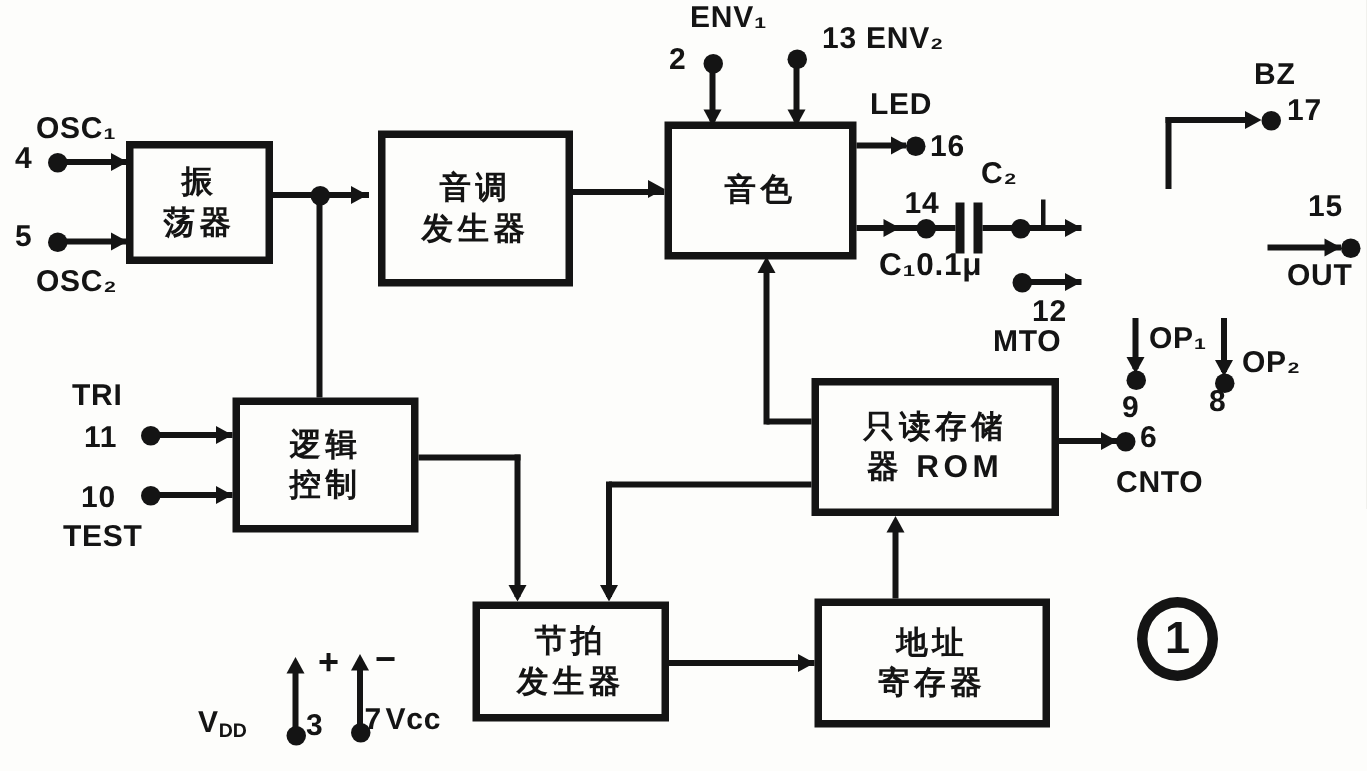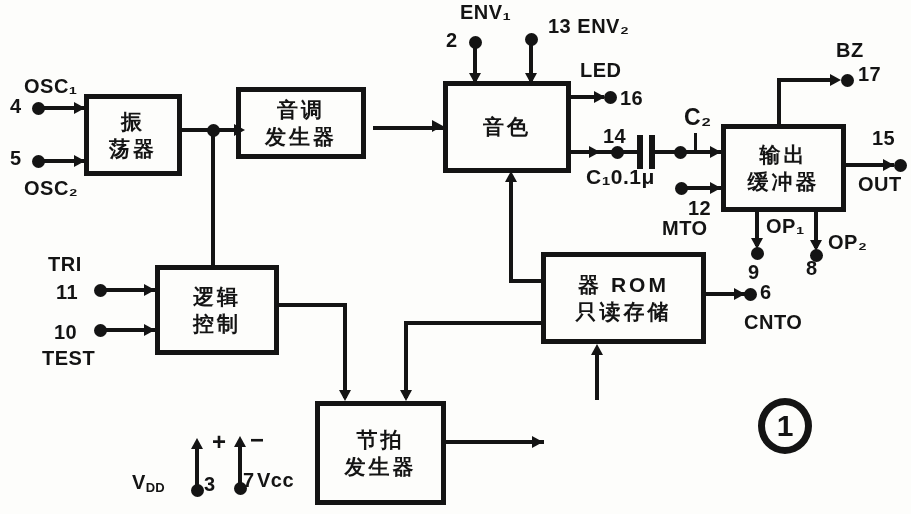--- a/index.html
+++ b/index.html
@@ -32,42 +32,42 @@
 </style>
 </head>
 <body>
 
 <div class="canvas">
 
   <div class="blk" style="left:84px;top:94px;width:98px;height:82px;">
     <div class="bt">振</div>
     <div class="bt">荡器</div>
   </div>
-  <div class="blk" style="left:236px;top:87px;width:130px;height:72px;">
+  <div class="blk" style="left:252px;top:87px;width:130px;height:104px;font-family:Liberation Serif, serif;">
     <div class="bt">音调</div>
     <div class="bt">发生器</div>
   </div>
   <div class="blk" style="left:443px;top:81px;width:128px;height:92px;">
     <div class="bt">音色</div>
-  </div>
-  <div class="blk" style="left:721px;top:124px;width:125px;height:88px;">
-    <div class="bt">输出</div>
-    <div class="bt">缓冲器</div>
   </div>
   <div class="blk" style="left:155px;top:265px;width:124px;height:90px;">
     <div class="bt">逻辑</div>
     <div class="bt">控制</div>
   </div>
   <div class="blk" style="left:541px;top:252px;width:165px;height:92px;">
+    <div class="bt">只读存储</div>
     <div class="bt">器  ROM</div>
-    <div class="bt">只读存储</div>
-  </div>
-  <div class="blk" style="left:315px;top:401px;width:131px;height:104px;">
+  </div>
+  <div class="blk" style="left:315px;top:401px;width:131px;height:80px;">
     <div class="bt">节拍</div>
     <div class="bt">发生器</div>
+  </div>
+  <div class="blk" style="left:543px;top:399px;width:157px;height:86px;">
+    <div class="bt">地址</div>
+    <div class="bt">寄存器</div>
   </div>
 
   <div class="wire" style="left:40px;top:106px;width:46px;height:4px;"></div>
   <div class="ah ah-r" style="left:74px;top:102px;"></div>
   <div class="wire" style="left:40px;top:159px;width:46px;height:4px;"></div>
   <div class="ah ah-r" style="left:74px;top:155px;"></div>
 
   <div class="wire" style="left:180px;top:128px;width:66px;height:4px;"></div>
   <div class="ah ah-r" style="left:234px;top:124px;"></div>
   <div class="wire" style="left:211px;top:128px;width:4px;height:139px;"></div>
@@ -162,21 +162,21 @@
   <div class="lbl" style="left:10px;top:148px;">5</div>
 
   <div class="lbl" style="left:460px;top:2px;">ENV₁</div>
   <div class="lbl" style="left:446px;top:30px;">2</div>
   <div class="lbl" style="left:548px;top:16px;"><span>13</span> <span>ENV₂</span></div>
 
   <div class="lbl" style="left:580px;top:60px;">LED</div>
   <div class="lbl" style="left:620px;top:88px;">16</div>
 
   <div class="lbl" style="left:603px;top:126px;">14</div>
-  <div class="lbl" style="left:684px;top:106px;font-size:23px;">C₂</div>
+  <div class="lbl" style="left:654px;top:106px;font-size:20px;">C₂</div>
   <div class="lbl" style="left:586px;top:166px;font-size:21px;">C₁0.1μ</div>
 
   <div class="lbl" style="left:688px;top:198px;">12</div>
   <div class="lbl" style="left:662px;top:218px;text-align:center;">MTO</div>
 
   <div class="lbl" style="left:836px;top:40px;">BZ</div>
   <div class="lbl" style="left:858px;top:64px;">17</div>
 
   <div class="lbl" style="left:872px;top:128px;">15</div>
   <div class="lbl" style="left:858px;top:174px;">OUT</div>

